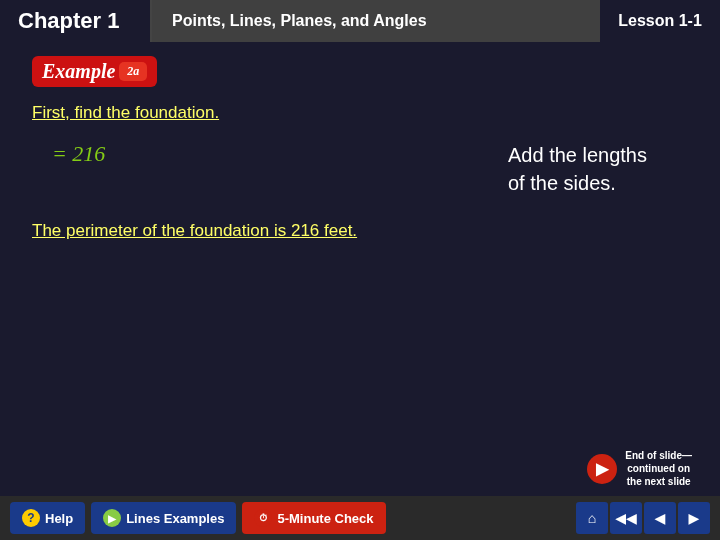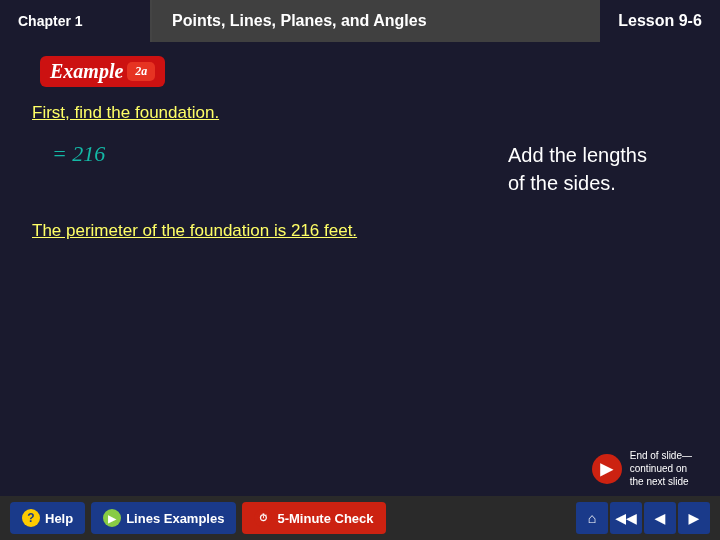--- a/index.html
+++ b/index.html
@@ -16,21 +16,21 @@
     .header {
       display: flex;
       align-items: stretch;
       height: 42px;
       background: #2a2a4a;
     }
 
     .header-chapter {
       background: #1a1a2e;
       color: white;
-      font-size: 14px;
+      font-size: 22px;
       font-weight: bold;
       padding: 0 18px;
       display: flex;
       align-items: center;
       border-right: 2px solid #444;
       min-width: 152px;
     }
 
     .header-title {
       color: white;
@@ -61,21 +61,20 @@
       padding: 14px 18px 10px 18px;
       height: calc(540px - 42px - 44px);
       position: relative;
     }
 
     
     .example-badge {
       display: flex;
       align-items: center;
       margin-bottom: 16px;
-      margin-left: 8px;
     }
 
     .example-red-box {
       background: #cc1111;
       border-radius: 6px;
       padding: 4px 10px;
       margin-right: 8px;
       display: flex;
       align-items: center;
     }
@@ -120,21 +119,21 @@
 
     .math-equation {
       color: white;
       font-size: 18px;
       font-family: 'Times New Roman', Times, serif;
       font-style: italic;
       margin-bottom: 10px;
     }
 
     .math-result {
-      color: #14b8a6;
+      color: #84cc16;
       font-size: 22px;
       font-family: 'Times New Roman', Times, serif;
       font-style: italic;
       padding-left: 20px;
       margin-bottom: 0;
     }
 
     .add-lengths {
       color: white;
       font-size: 20px;
@@ -171,21 +170,22 @@
       justify-content: center;
       color: white;
       font-size: 16px;
       font-weight: bold;
     }
 
     .end-note-text {
       color: white;
       font-size: 10px;
       line-height: 1.3;
-      text-align: left;
+      text-align: center;
+      font-weight: bold;
     }
 
     
     .toolbar {
       position: absolute;
       bottom: 0;
       left: 0;
       width: 720px;
       height: 44px;
       background: #2a2a2a;
@@ -305,21 +305,21 @@
       height: 100%;
       position: relative;
     }
   </style>
 </head>
 <body>
 
 <div class="header">
   <div class="header-chapter">Chapter 1</div>
   <div class="header-title">Points, Lines, Planes, and Angles</div>
-  <div class="header-lesson">Lesson 9-6</div>
+  <div class="header-lesson">Lesson 1-1</div>
 </div>
 
 <div class="left-deco"></div>
 
 <div class="right-deco"></div>
 
 <div class="main">
   <div class="main-inner">
 
     <div class="example-badge">

